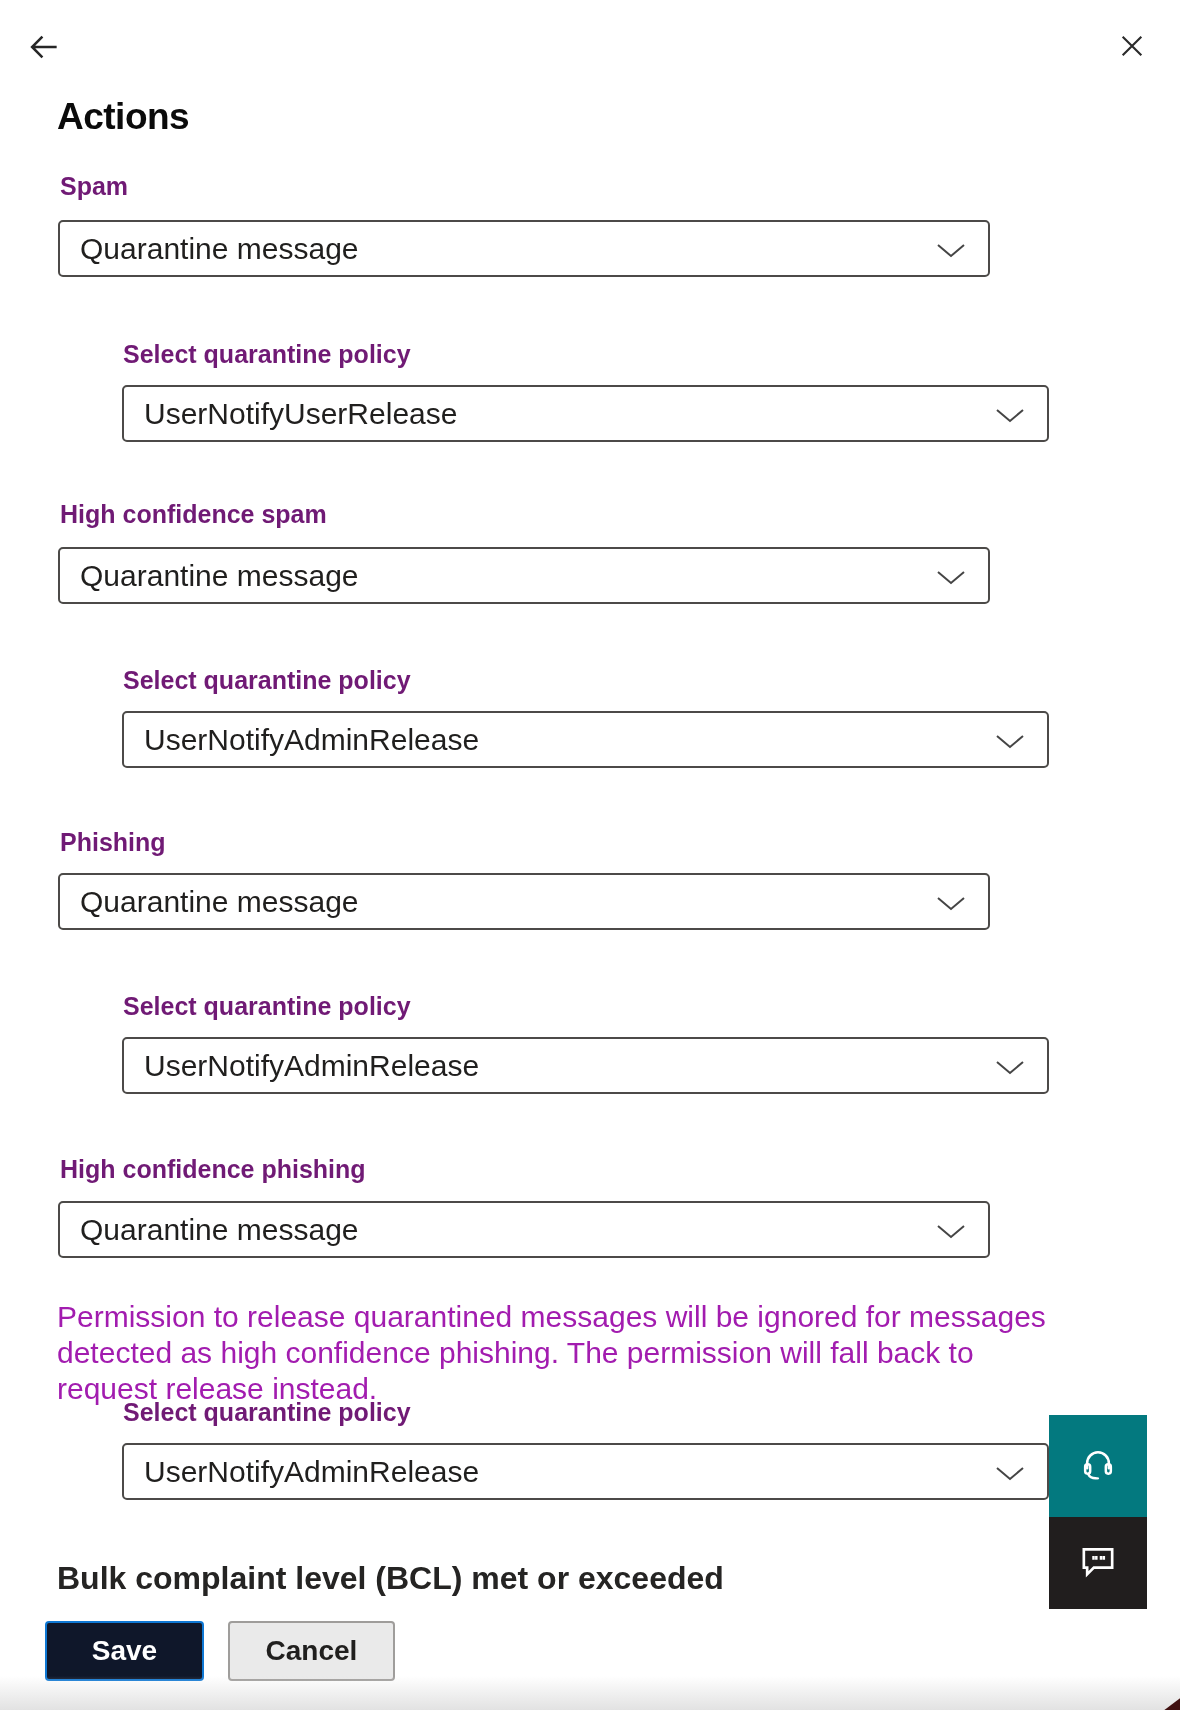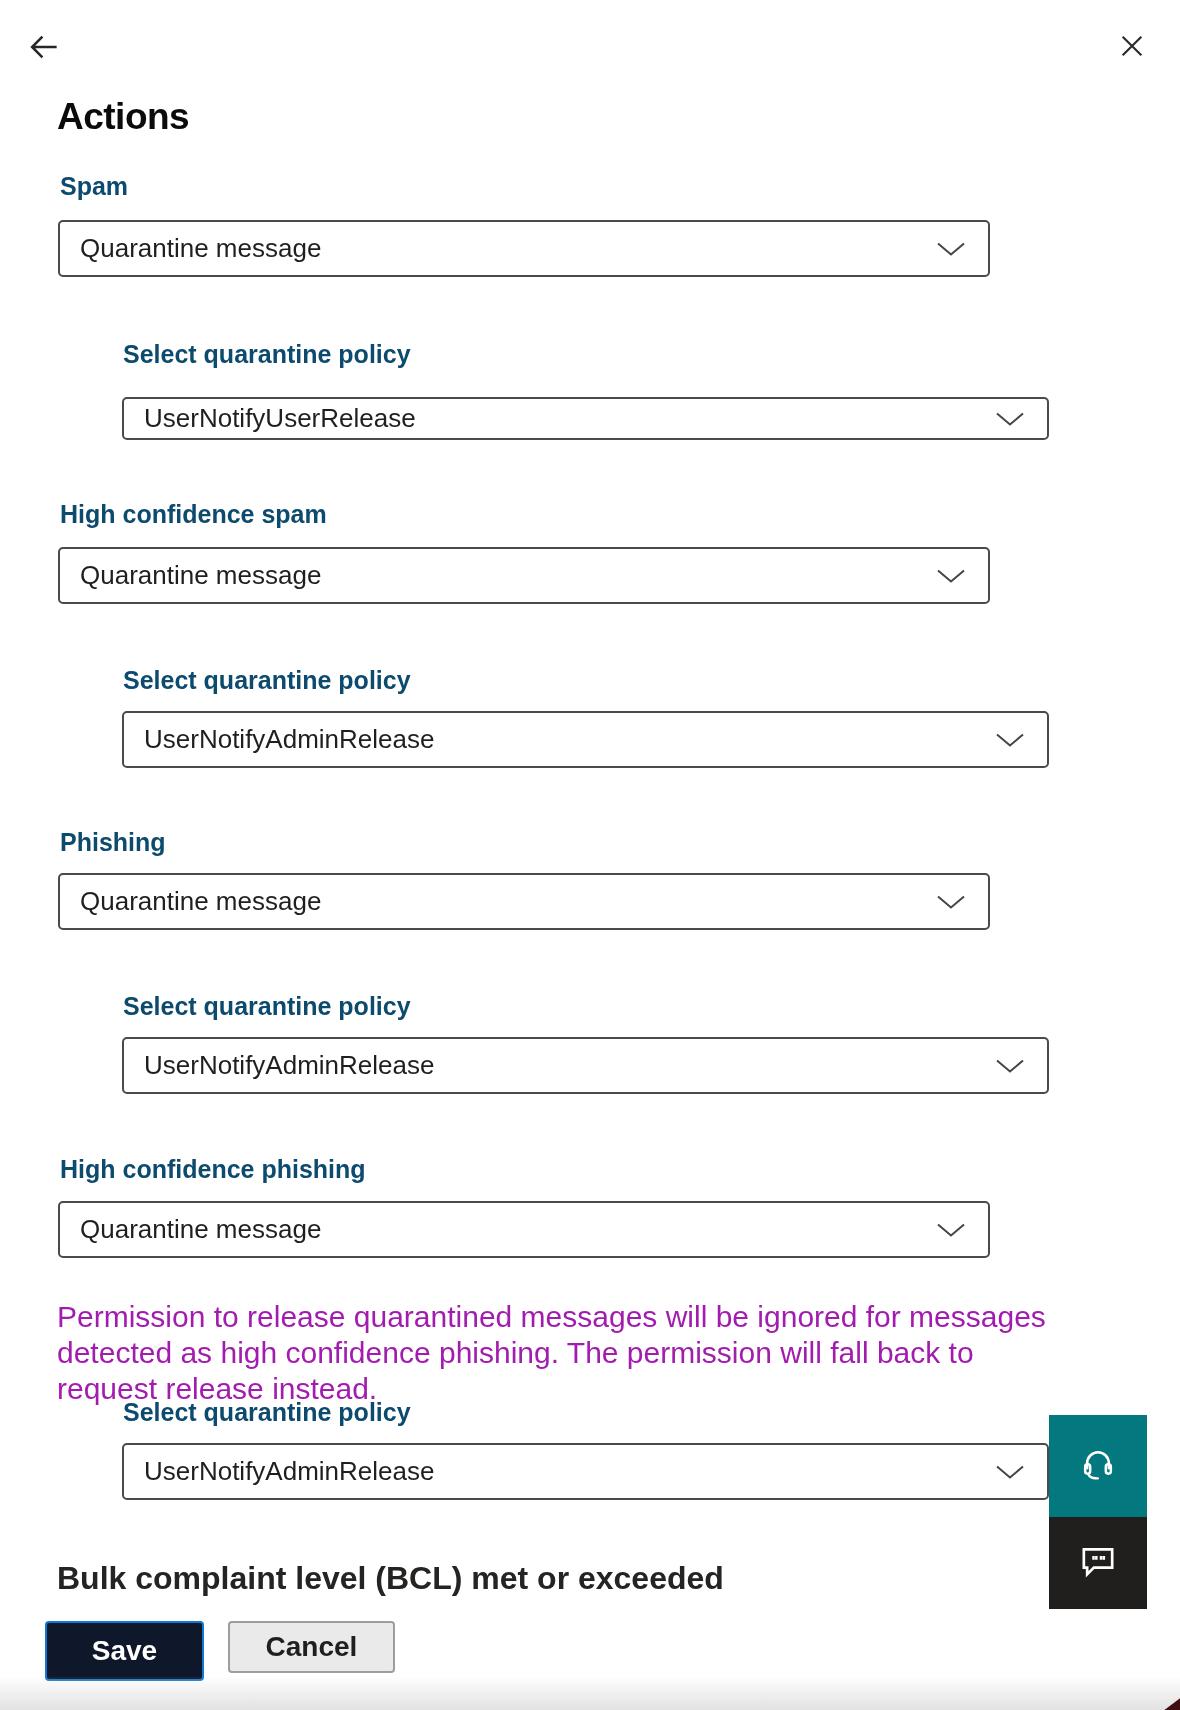--- a/index.html
+++ b/index.html
@@ -3,25 +3,25 @@
 <meta charset="utf-8">
 <style>
   html,body{margin:0;padding:0;background:#fff;}
   .canvas{
     position:relative;width:1180px;height:1710px;overflow:hidden;background:#ffffff;
     font-family:"Liberation Sans",sans-serif;color:#201f1e;
   }
   .abs{position:absolute;}
   .icon-btn{background:none;border:none;padding:0;cursor:pointer;display:flex;align-items:center;justify-content:center;}
   .page-title{font-size:37px;font-weight:700;color:#0b0b0b;letter-spacing:-0.5px;}
-  .field-label{font-size:25px;font-weight:600;color:#0c4a6e;}
+  .field-label{font-size:25px;font-weight:600;color:#701a75;}
   .dropdown{
     box-sizing:border-box;background:#fff;border:2px solid #4c4a48;border-radius:5px;
     display:flex;align-items:center;padding:0 60px 0 20px;
-    font-size:26px;color:#201f1e;cursor:pointer;
+    font-size:30px;color:#201f1e;cursor:pointer;
   }
   .dropdown .value{white-space:nowrap;overflow:hidden;text-overflow:ellipsis;}
   .dropdown .chev{position:absolute;right:22px;top:50%;transform:translateY(-50%);}
   .note{font-size:30px;line-height:36px;color:#a21caf;}
   .next-heading{font-size:32px;font-weight:600;color:#252423;white-space:nowrap;}
   .btn{box-sizing:border-box;border-radius:4px;font-size:28px;font-weight:600;
        display:flex;align-items:center;justify-content:center;cursor:pointer;border:2px solid transparent;}
   .btn-primary{background:#0f172a;color:#fff;border-color:#0f78d4;}
   .btn-secondary{background:#eaeaea;color:#201f1e;border-color:#9f9d9b;}
   .side-widget{display:flex;align-items:center;justify-content:center;cursor:pointer;}
@@ -59,21 +59,21 @@
   <div class="dropdown abs" style="left:58px;top:220px;width:932px;height:57px;" role="combobox">
     <span class="value">Quarantine message</span>
     <span class="chev">
       <svg width="30" height="17" viewBox="0 0 30 17" fill="none" stroke="#454545" stroke-width="2">
           <polyline points="2,3 15,14 28,3"></polyline>
         </svg>
     </span>
   </div>
 
   <div class="field-label abs" style="left:123px;top:340px;">Select quarantine policy</div>
-  <div class="dropdown abs" style="left:122px;top:397px;width:927px;height:43px;" role="combobox">
+  <div class="dropdown abs" style="left:122px;top:385px;width:927px;height:57px;" role="combobox">
     <span class="value">UserNotifyUserRelease</span>
     <span class="chev">
       <svg width="30" height="17" viewBox="0 0 30 17" fill="none" stroke="#454545" stroke-width="2">
           <polyline points="2,3 15,14 28,3"></polyline>
         </svg>
     </span>
   </div>
 
   <div class="field-label abs" style="left:60px;top:500px;">High confidence spam</div>
   <div class="dropdown abs" style="left:58px;top:547px;width:932px;height:57px;" role="combobox">
@@ -154,18 +154,18 @@
   <div class="side-widget abs" style="left:1049px;top:1517px;width:98px;height:92px;background:#211e1e;">
     <span>
       <svg width="40" height="40" viewBox="0 0 24 24" fill="none" stroke="#ffffff" stroke-width="1.6" stroke-linejoin="miter">
         <path d="M3.5 5 h17 v11 h-11 l-4 4 v-4 h-2 z"></path>
         <path d="M9.3 9 v2.2 M11 9 v2.2 M13.8 9 v2.2 M15.5 9 v2.2" stroke-width="1.5"></path>
       </svg>
     </span>
   </div>
 
   <button class="btn btn-primary abs" style="left:45px;top:1621px;width:159px;height:60px;">Save</button>
-  <button class="btn btn-secondary abs" style="left:228px;top:1621px;width:167px;height:52px;">Cancel</button>
+  <button class="btn btn-secondary abs" style="left:228px;top:1621px;width:167px;height:60px;">Cancel</button>
 
   <div class="footer-fade abs"></div>
   <div class="corner-artifact abs"></div>
 
 </div>
 
 </body></html>

